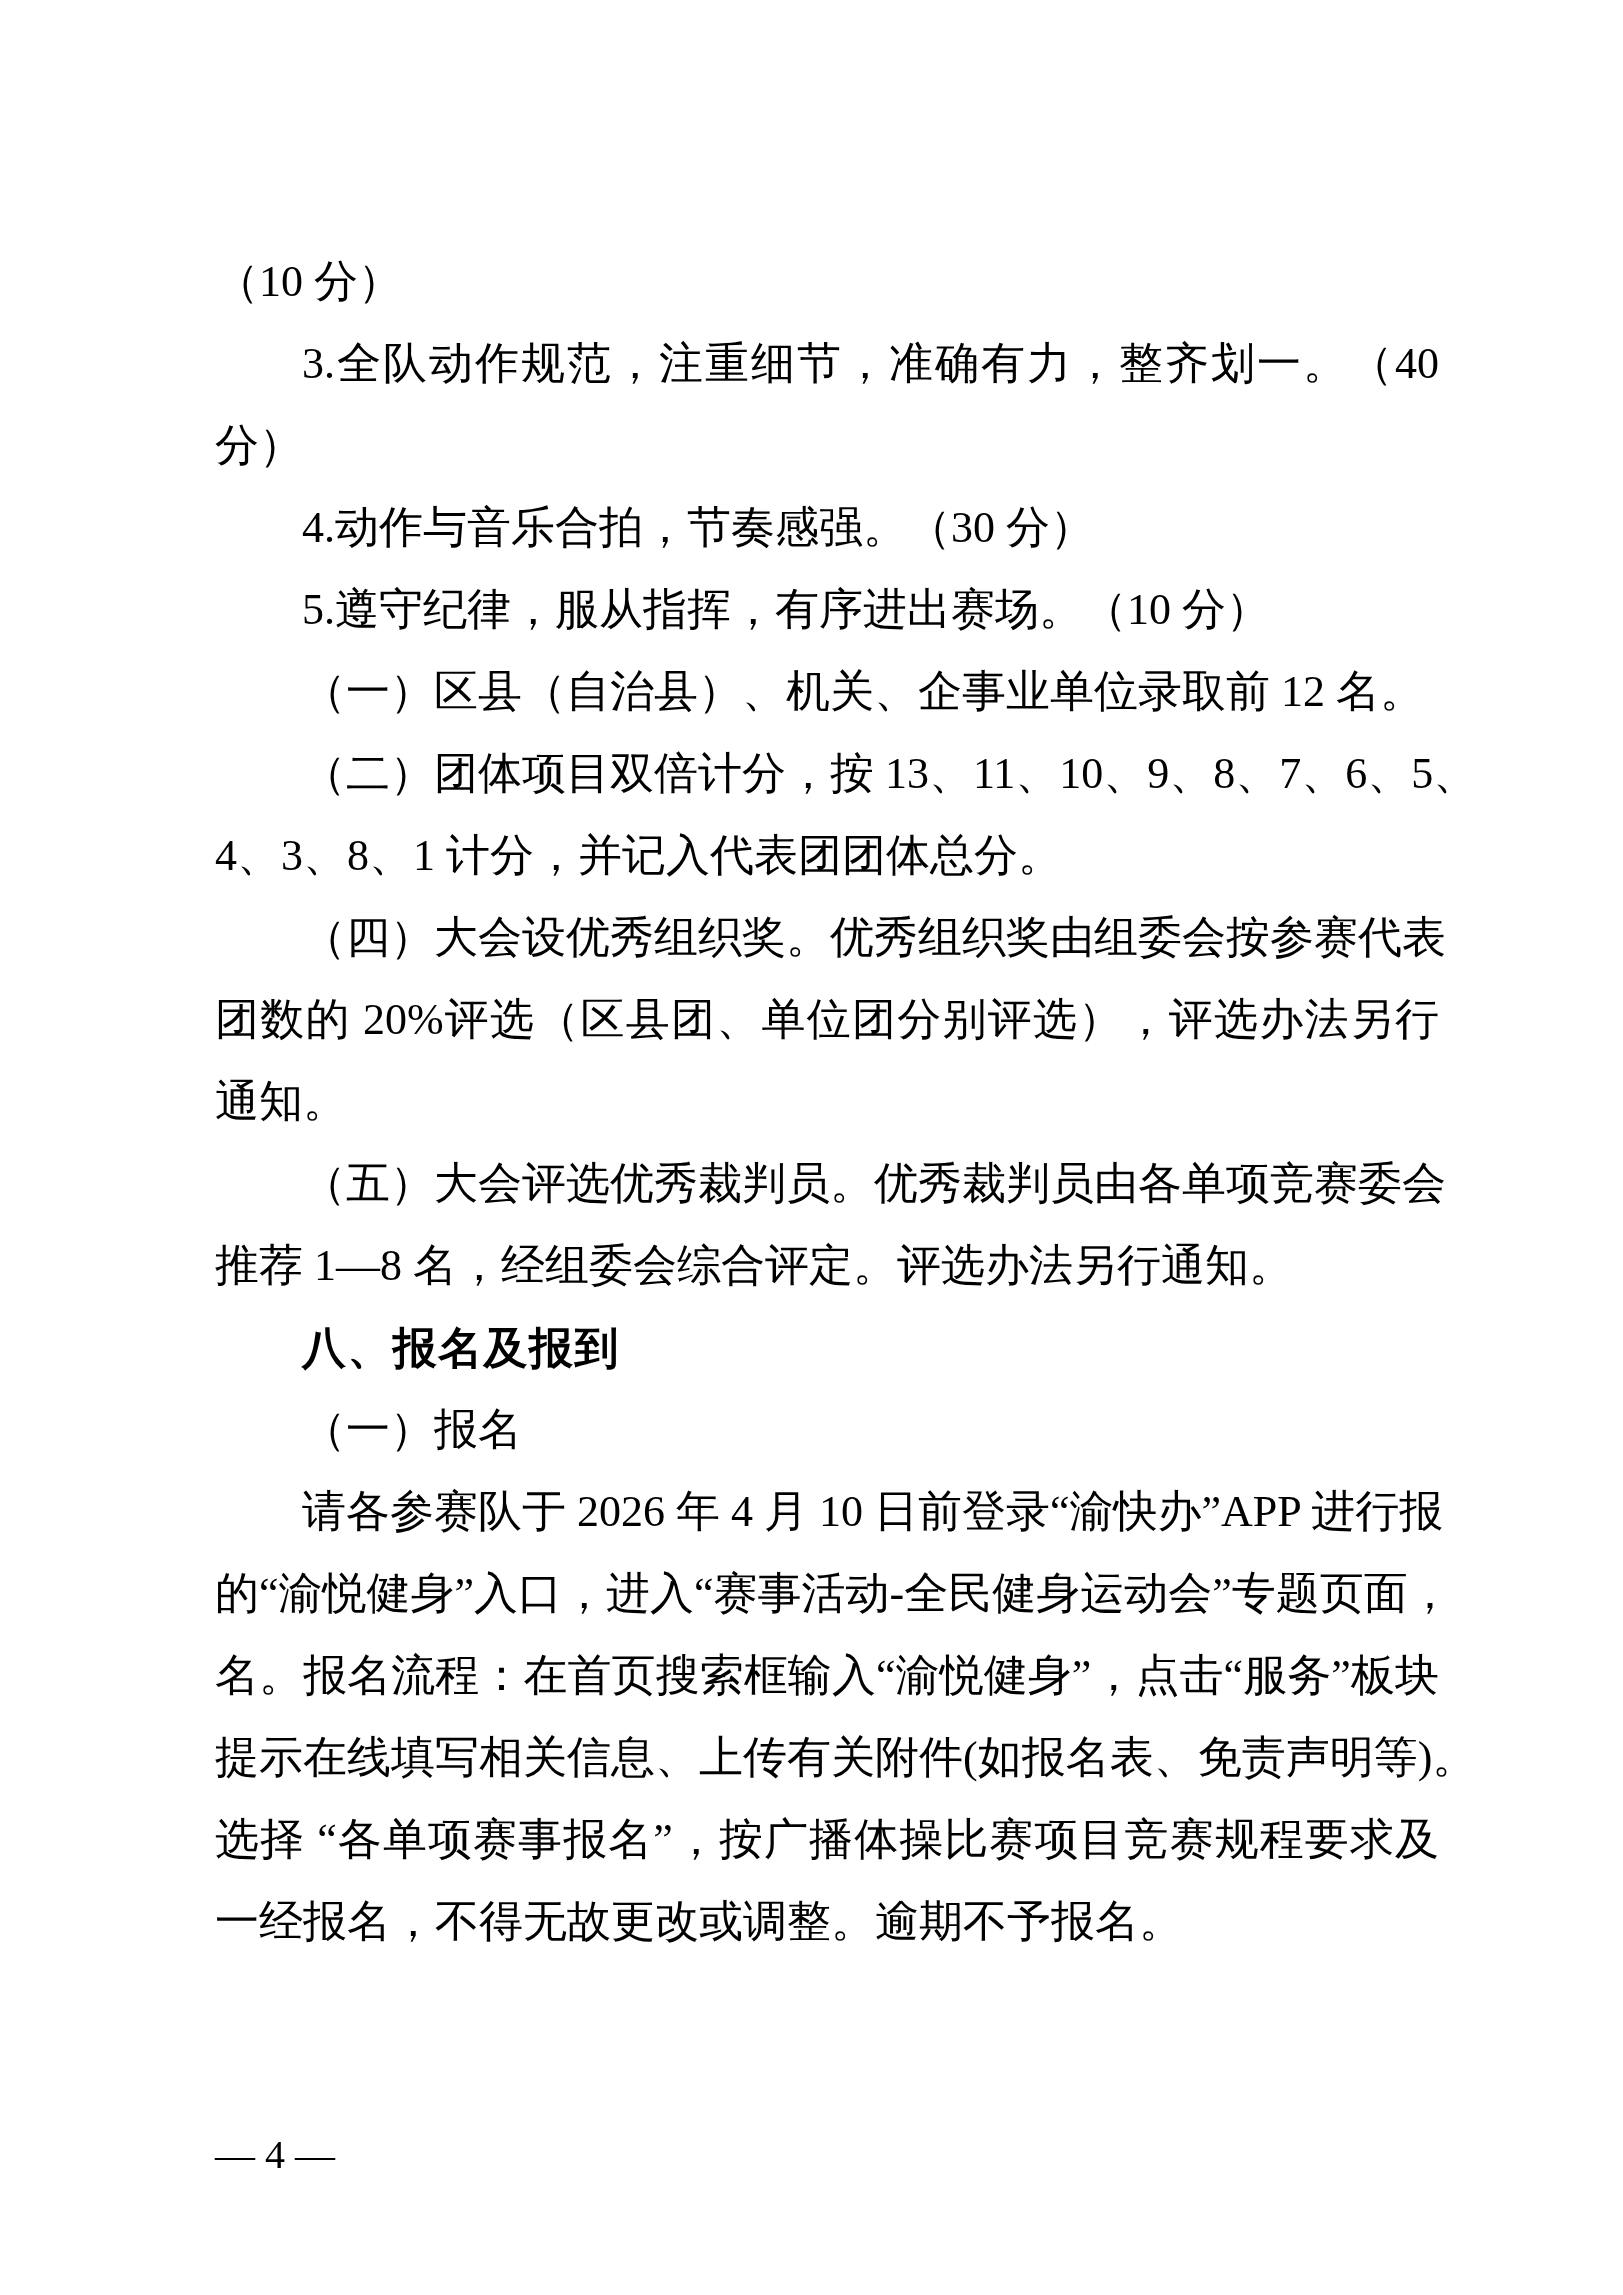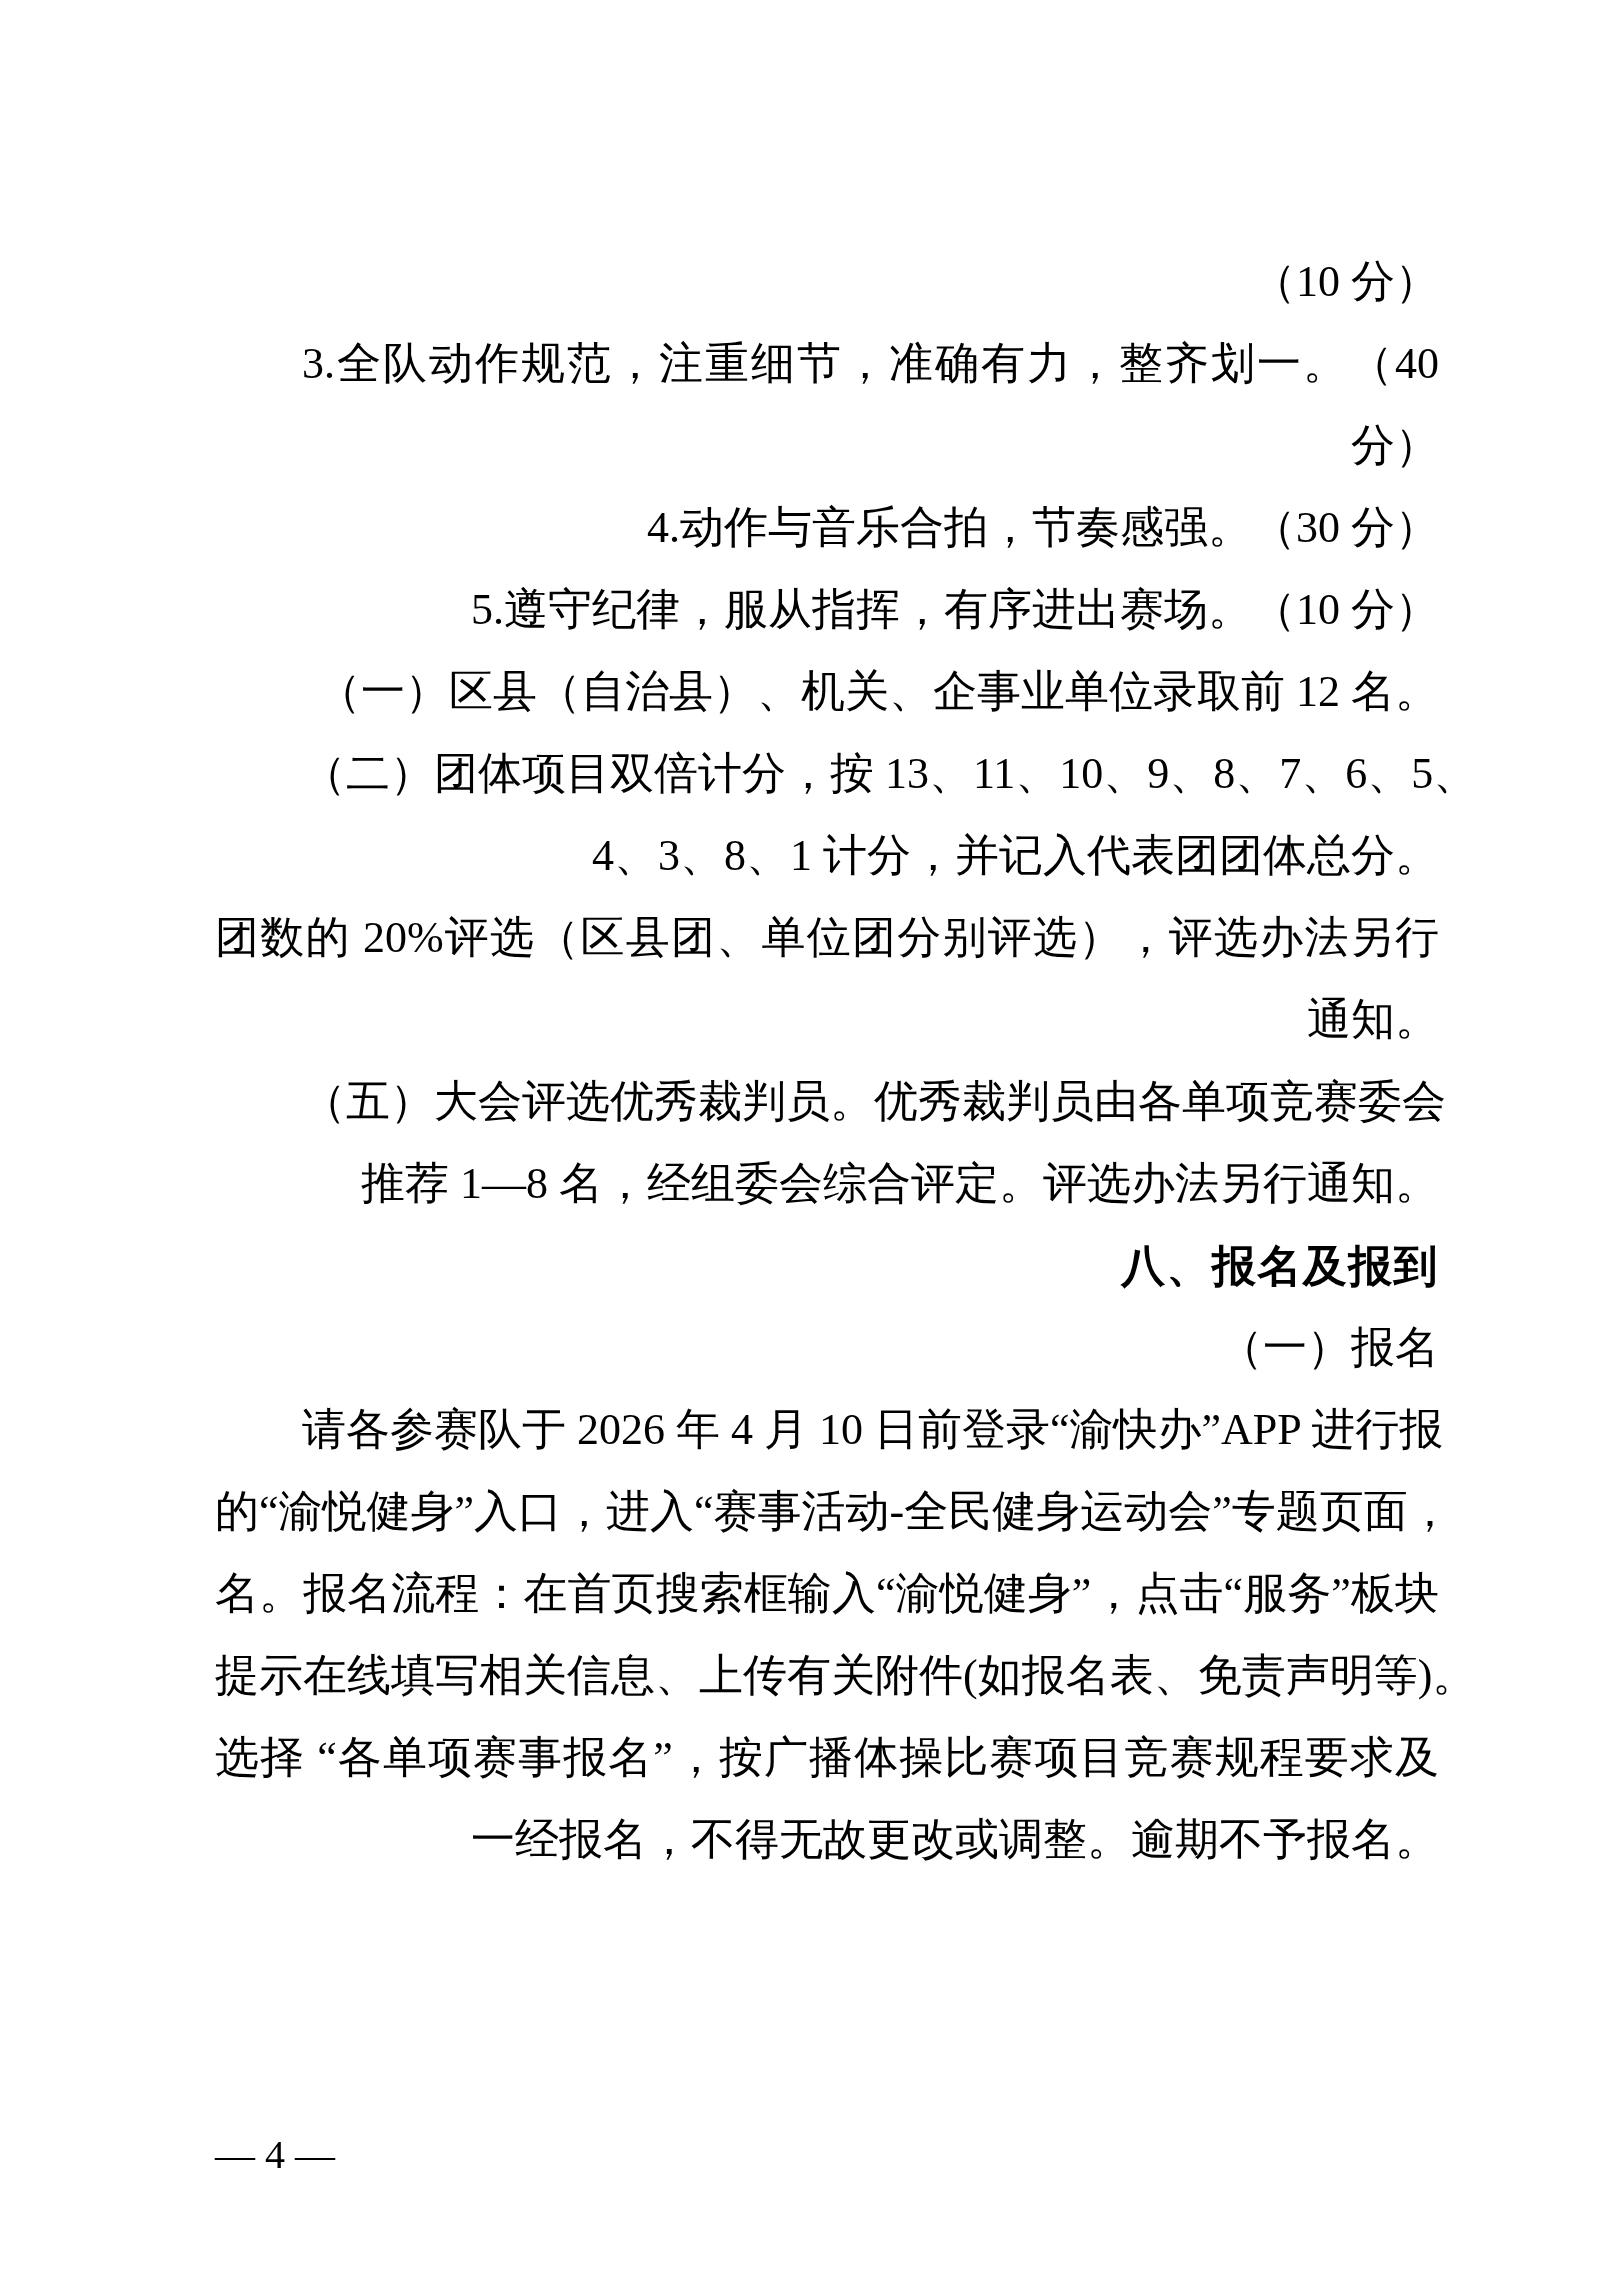--- a/index.html
+++ b/index.html
@@ -22,21 +22,21 @@
     top: 241px;
     width: 1224px;
   }
   .line {
     font-family: "Liberation Serif", "DejaVu Serif", serif;
     font-size: 44px;
     line-height: 82px;
     height: 82px;
     color: #000000;
     white-space: nowrap;
-    text-align: right;
+    text-align: left;
   }
   .line.indent {
     padding-left: 87px;
   }
   .line.justify {
     text-align: justify;
     text-align-last: justify;
     text-justify: inter-character;
   }
   .line.heading {
@@ -60,20 +60,21 @@
 <div class="page">
   <div class="text-block">
       <div class="line">（10 分）</div>
       <div class="line indent justify">3.全队动作规范，注重细节，准确有力，整齐划一。（40</div>
       <div class="line">分）</div>
       <div class="line indent">4.动作与音乐合拍，节奏感强。（30 分）</div>
       <div class="line indent">5.遵守纪律，服从指挥，有序进出赛场。（10 分）</div>
       <div class="line indent">（一）区县（自治县）、机关、企事业单位录取前 12 名。</div>
       <div class="line indent justify">（二）团体项目双倍计分，按 13、11、10、9、8、7、6、5、</div>
       <div class="line">4、3、8、1 计分，并记入代表团团体总分。</div>
+      <div class="line indent justify">（四）大会设优秀组织奖。优秀组织奖由组委会按参赛代表</div>
       <div class="line justify">团数的 20%评选（区县团、单位团分别评选），评选办法另行</div>
       <div class="line">通知。</div>
       <div class="line indent justify">（五）大会评选优秀裁判员。优秀裁判员由各单项竞赛委会</div>
       <div class="line">推荐 1—8 名，经组委会综合评定。评选办法另行通知。</div>
       <div class="line indent heading">八、报名及报到</div>
       <div class="line indent">（一）报名</div>
       <div class="line indent justify">请各参赛队于 2026 年 4 月 10 日前登录“渝快办”APP 进行报</div>
       <div class="line justify">的“渝悦健身”入口，进入“赛事活动-全民健身运动会”专题页面，</div>
       <div class="line justify">名。报名流程：在首页搜索框输入“渝悦健身”，点击“服务”板块</div>
       <div class="line justify">提示在线填写相关信息、上传有关附件(如报名表、免责声明等)。</div>

